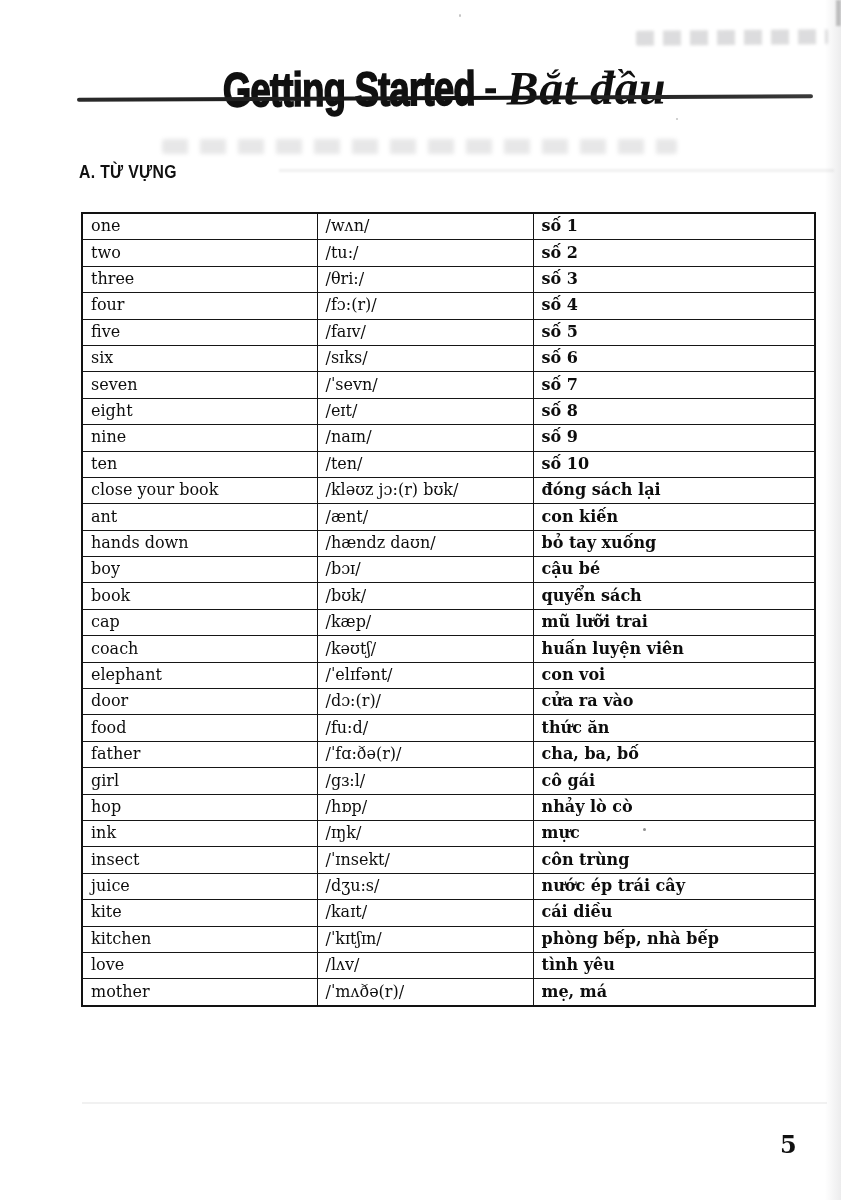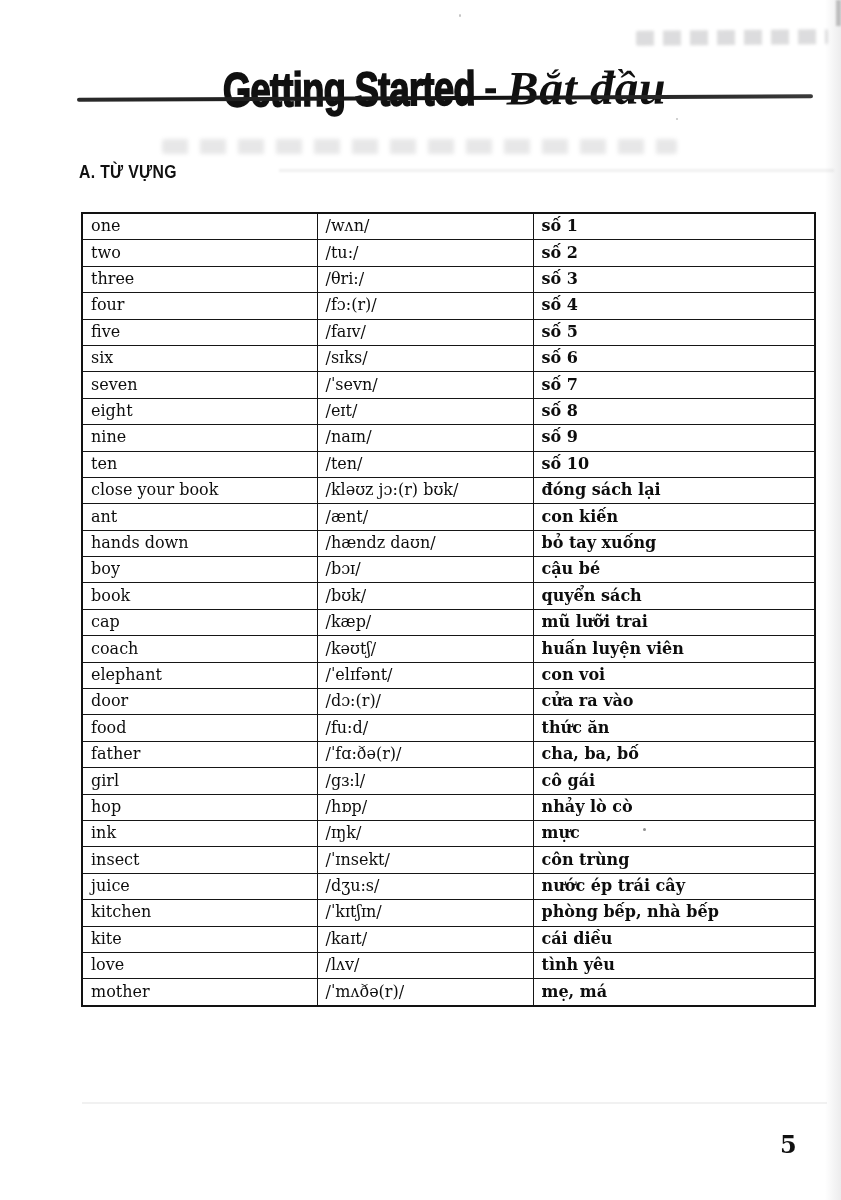--- a/index.html
+++ b/index.html
@@ -283,32 +283,32 @@
       <td class="c3">côn trùng</td>
     </tr>
 
     <tr>
       <td class="c1">juice</td>
       <td class="c2">/dʒu:s/</td>
       <td class="c3">nước ép trái cây</td>
     </tr>
 
     <tr>
+      <td class="c1">kite</td>
+      <td class="c2">/kaɪt/</td>
+      <td class="c3">cái diều</td>
+    </tr>
+
+    <tr>
       <td class="c1">kitchen</td>
       <td class="c2">/ˈkɪtʃɪn/</td>
       <td class="c3">phòng bếp, nhà bếp</td>
     </tr>
 
     <tr>
-      <td class="c1">kite</td>
-      <td class="c2">/kaɪt/</td>
-      <td class="c3">cái diều</td>
-    </tr>
-
-    <tr>
       <td class="c1">love</td>
       <td class="c2">/lʌv/</td>
       <td class="c3">tình yêu</td>
     </tr>
 
 
     <tr>
       <td class="c1">mother</td>
       <td class="c2">/ˈmʌðə(r)/</td>
       <td class="c3">mẹ, má</td>

